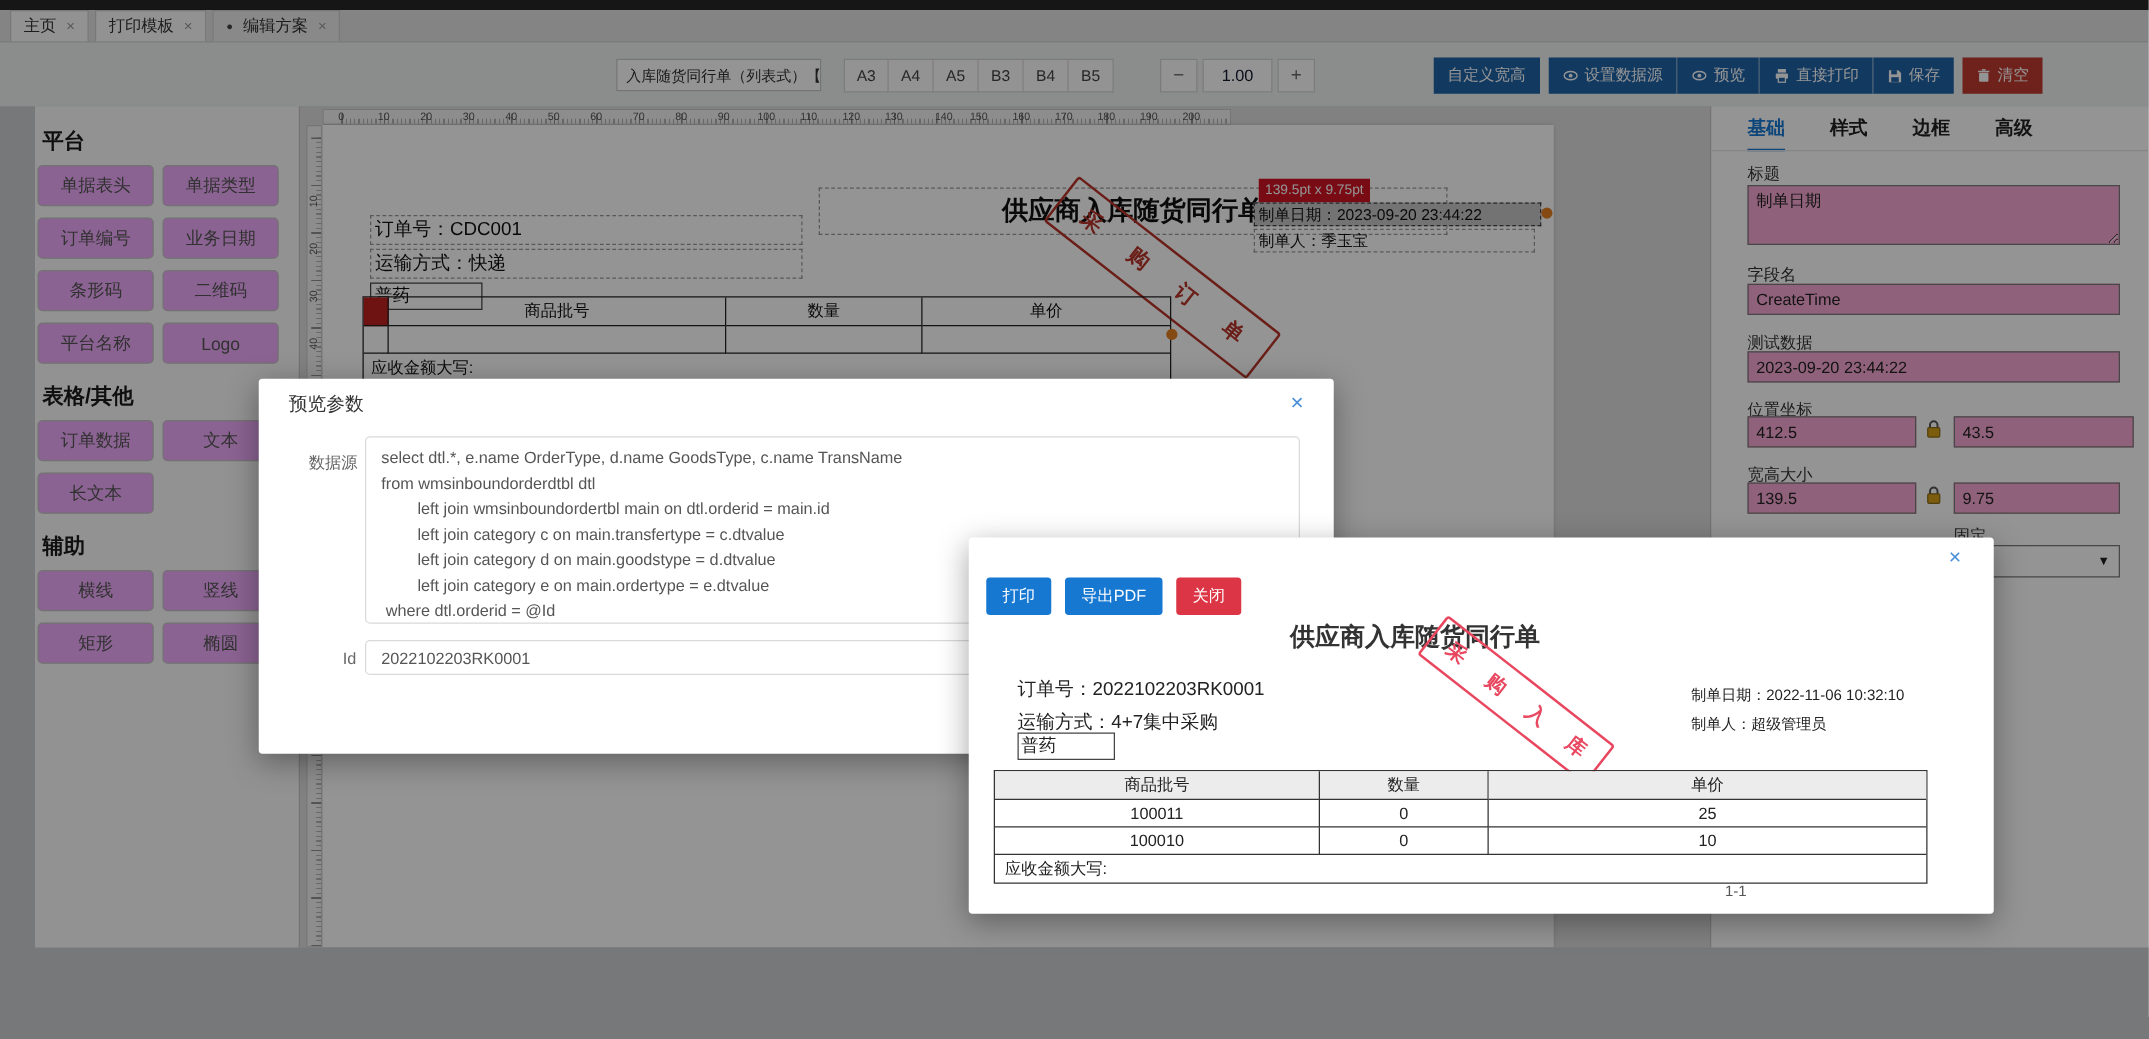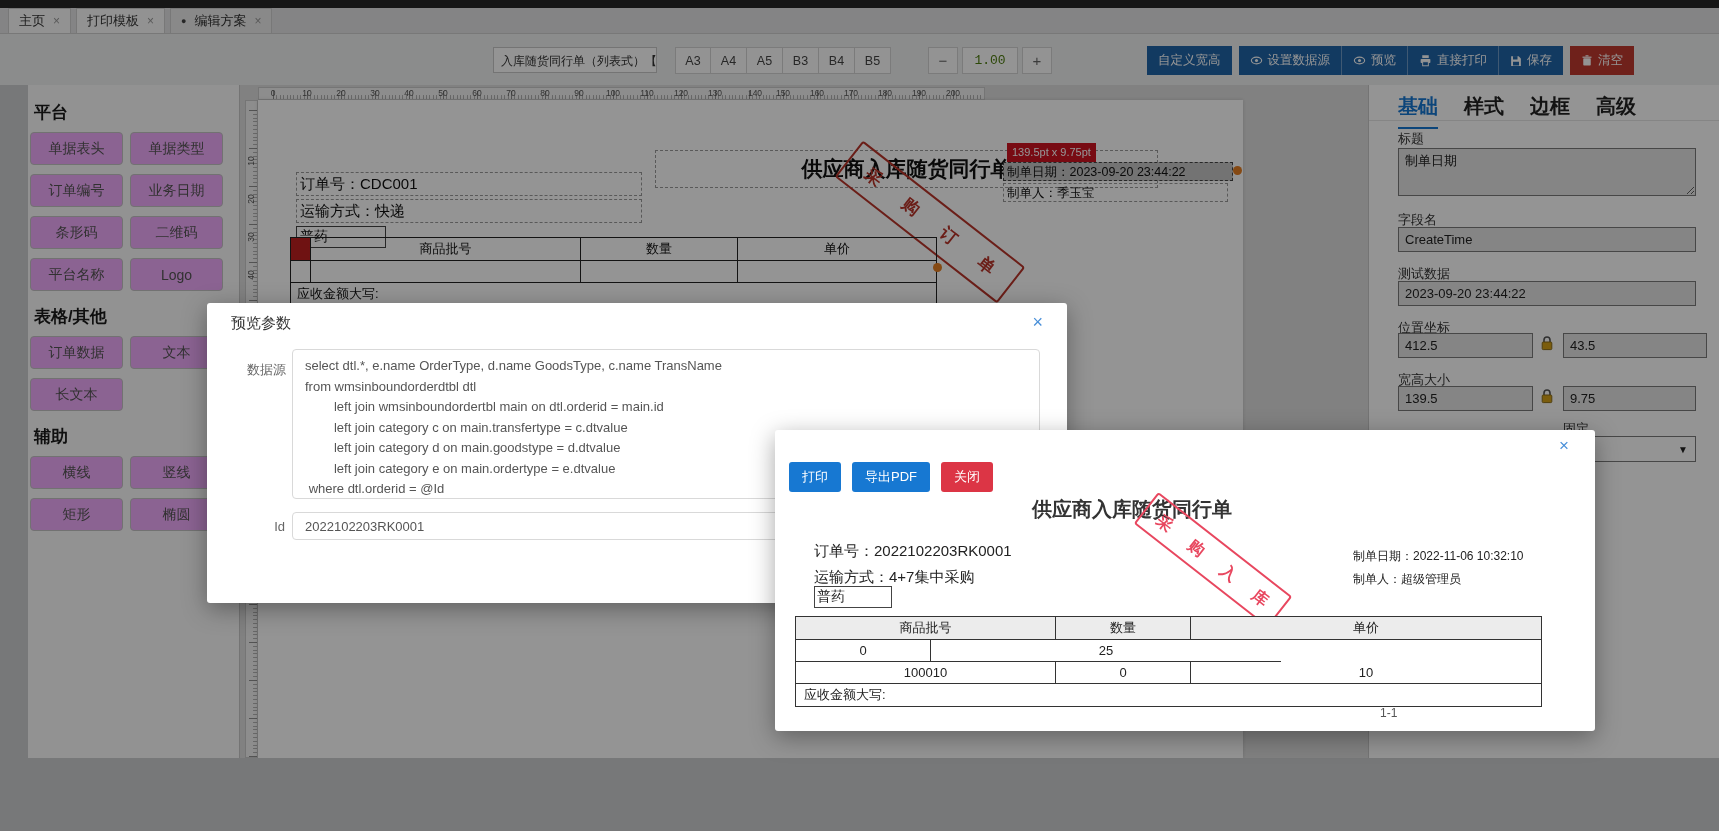--- a/index.html
+++ b/index.html
@@ -21,22 +21,22 @@
   
   .toolbar{left:0;top:34px;width:1719px;height:51px;background:#eff1f2;}
   .namebox{left:493px;top:13px;width:164px;height:26px;background:#fff;border:1px solid #c9c9c9;
            font-size:12px;color:#333;line-height:26px;padding:0 7px;white-space:nowrap;overflow:hidden;box-sizing:border-box;}
   .sizegrp{left:675px;top:13px;height:27px;display:flex;}
   .sizebtn{width:36px;height:27px;background:#fdfdfd;border:1px solid #d4d4d4;border-left:none;
            font-size:12.5px;color:#444;display:flex;align-items:center;justify-content:center;box-sizing:border-box;}
   .sizebtn:first-child{border-left:1px solid #d4d4d4;}
   .zoombtn{top:13px;width:30px;height:27px;background:#fdfdfd;border:1px solid #d4d4d4;color:#666;
            font-size:15px;text-align:center;line-height:25px;box-sizing:border-box;}
-  .zoomval{left:962px;top:13px;width:56px;height:27px;background:#fff;border:1px solid #d4d4d4;color:#4d7c0f;
-           font-size:13px;text-align:center;line-height:25px;box-sizing:border-box;font-family:Liberation Mono, monospace;}
+  .zoomval{left:962px;top:13px;width:56px;height:27px;background:#fff;border:1px solid #d4d4d4;color:#0f172a;
+           font-size:13px;text-align:center;line-height:25px;box-sizing:border-box;}
   .actions{left:1147px;top:12px;height:29px;display:flex;align-items:stretch;}
   .btn-blue,.btn-red{display:flex;align-items:center;justify-content:center;gap:5px;color:#fff;
            font-size:12.5px;padding:0 11px;border:none;}
   .btn-blue{background:#1f64a8;}
   .btn-red{background:#c0392f;}
   .actions .sep{width:7px;}
   .actions .joined{border-left:1px solid rgba(255,255,255,.35);}
 
   
   .sidebar{left:28px;top:85px;width:212px;height:673px;background:#fbfbfb;border-right:1px solid #c9c9c9;box-sizing:border-box;}
@@ -72,26 +72,26 @@
   .stamp{border:2px solid #b8352a;border-radius:3px;color:#b8352a;font-weight:bold;text-align:center;}
   .dtable{border:1.5px solid #222;}
   .drow{display:flex;}
   .dcell{box-sizing:border-box;border-right:1px solid #222;border-bottom:1px solid #222;
          font-size:13px;display:flex;align-items:center;justify-content:center;color:#111;}
   .dcell:last-child{border-right:none;}
   .drow:last-child .dcell{border-bottom:none;}
 
   
   .inspector{left:1368px;top:85px;width:351px;height:673px;background:#fff;border-left:1px solid #c9c9c9;box-sizing:border-box;}
-  .itabs{position:absolute;left:29px;top:8px;display:flex;gap:26px;font-size:20px;font-weight:bold;color:#222;justify-content:flex-end;}
+  .itabs{position:absolute;left:29px;top:8px;display:flex;gap:36px;font-size:15px;font-weight:bold;color:#222;justify-content:flex-end;}
   .itab{padding-bottom:7px;}
   .itab.active{color:#1677d2;border-bottom:2px solid #1677d2;}
   .idivider{position:absolute;left:0;top:35px;width:100%;border-bottom:1px solid #e6e6e6;}
   .ilbl{position:absolute;font-size:13px;color:#333;}
-  .iinp{position:absolute;background:#e5e5e5;border:1px solid #7a7a7a;font-size:13px;color:#222;
+  .iinp{position:absolute;background:#f9a8d4;border:1px solid #7a7a7a;font-size:13px;color:#222;
         padding:0 6px;box-sizing:border-box;font-family:inherit;}
   .itext{resize:both;padding:3px 6px;}
   .iselect{position:absolute;background:#fff;border:1px solid #7a7a7a;box-sizing:border-box;}
   .iselect .chev{position:absolute;right:7px;top:7px;font-size:10px;color:#222;}
 
   
   .overlay{left:0;top:0;width:1719px;height:831px;background:rgba(0,0,0,0.42);z-index:10;}
   .modal{background:#fff;border-radius:3px;box-shadow:0 6px 24px rgba(0,0,0,.35);}
   .modal1{left:207px;top:303px;width:860px;height:300px;z-index:20;}
   .m1-title{position:absolute;left:24px;top:11px;font-size:15px;color:#333;}
@@ -385,20 +385,21 @@
     <div class="doc-meta" style="left:578px;top:141px;">制单人：超级管理员</div>
     <div class="doc-stamp">采 购 入 库</div>
     <div class="doc-drug">普药</div>
     <div class="ptable" id="preview-table">
         <div class="prow phead">
           <div class="pcell" style="width: 260px; height: 23px;">商品批号</div>
           <div class="pcell" style="width: 135px; height: 23px;">数量</div>
           <div class="pcell" style="width: 350px; height: 23px;">单价</div>
         </div>
         <div class="prow">
+          <div class="pcell" style="width: 260px; height: 22px;">100011</div>
           <div class="pcell" style="width: 135px; height: 22px;">0</div>
           <div class="pcell" style="width: 350px; height: 22px;">25</div>
         </div>
         <div class="prow">
           <div class="pcell" style="width: 260px; height: 22px;">100010</div>
           <div class="pcell" style="width: 135px; height: 22px;">0</div>
           <div class="pcell" style="width: 350px; height: 22px;">10</div>
         </div>
         <div class="prow">
           <div class="pcell" style="width: 745px; height: 22px; justify-content: flex-start; padding-left: 8px;">应收金额大写:</div>

